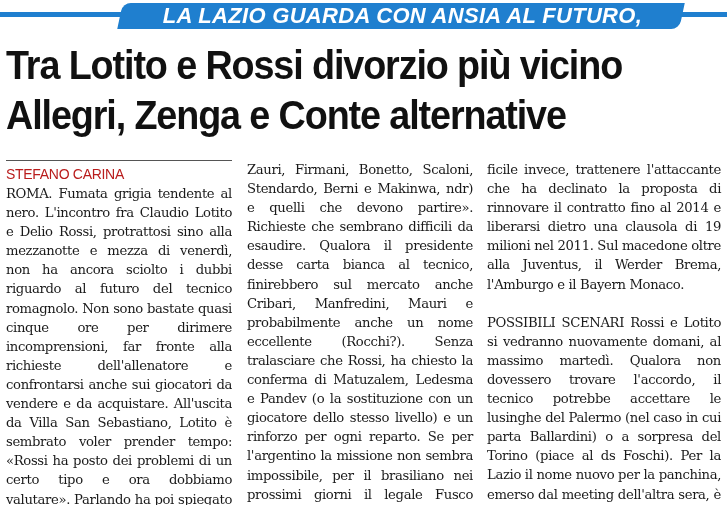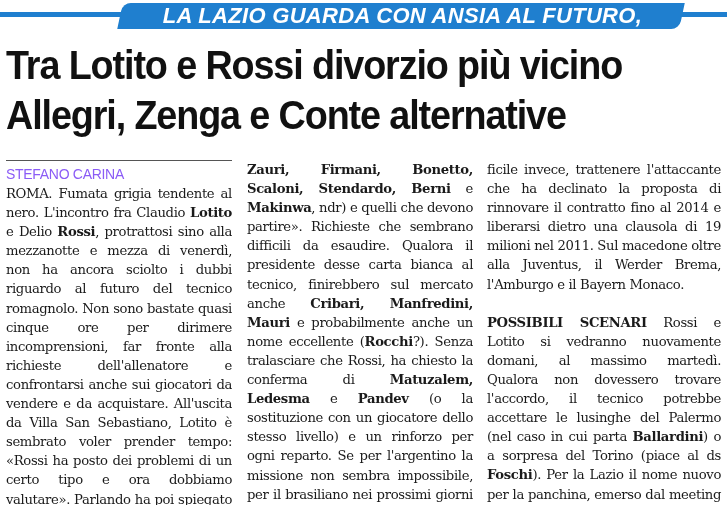--- a/index.html
+++ b/index.html
@@ -4,27 +4,27 @@
 <style>
   html, body { margin:0; padding:0; background:#fff; }
   body { width:727px; height:505px; overflow:hidden; position:relative; font-family:"DejaVu Serif", serif; color:#1a1a1a; }
   .kicker-wrap { position:absolute; left:0; top:0; width:727px; height:34px; }
   .kicker-line { position:absolute; left:0; right:0; top:12px; height:5px; background:#1f7fcf; }
   .kicker-box { position:absolute; left:120px; top:3px; width:562px; height:26px; background:#1f7fcf; border-radius:8px 0 8px 0; transform:skewX(-12deg); }
   .kicker-text { position:absolute; left:130px; top:3px; width:545px; height:32px; line-height:26px; text-align:center; color:#fff; font-family:"Liberation Sans", sans-serif; font-weight:bold; font-style:italic; font-size:22px; letter-spacing:0.3px; }
   .headline { position:absolute; left:6px; top:40px; width:720px; font-family:"Liberation Sans", sans-serif; font-weight:bold; color:#111; font-size:41px; line-height:50px; letter-spacing:-1.2px; transform:scaleX(0.92); transform-origin:left top; }
   .headline div { white-space:nowrap; }
   .byline-rule { position:absolute; left:6px; top:160px; width:226px; height:1px; background:#555; }
-  .byline { position:absolute; left:6px; top:166px; font-family:"Liberation Sans", sans-serif; font-size:14px; color:#8b5cf6; letter-spacing:-0.3px; }
+  .byline { position:absolute; left:6px; top:166px; font-family:"Liberation Sans", sans-serif; font-size:14px; color:#b91c1c; letter-spacing:-0.3px; }
   .col { position:absolute; font-size:13.2px; line-height:19.1px; text-align:justify; letter-spacing:-0.35px; }
   .col p { margin:0; }
   .c1 { left:6px; top:184px; width:226px; }
   .c2 { left:247px; top:160px; width:226px; }
   .c3 { left:487px; top:160px; width:234px; }
-  b { font-weight:bold; }
+  b { font-weight:normal; }
   .gap { height:19px; }
 </style>
 </head>
 <body>
 
 <div class="kicker-wrap">
   <div class="kicker-line"></div>
   <div class="kicker-box"></div>
   <div class="kicker-text">LA LAZIO GUARDA CON ANSIA AL FUTURO,</div>
 </div>

